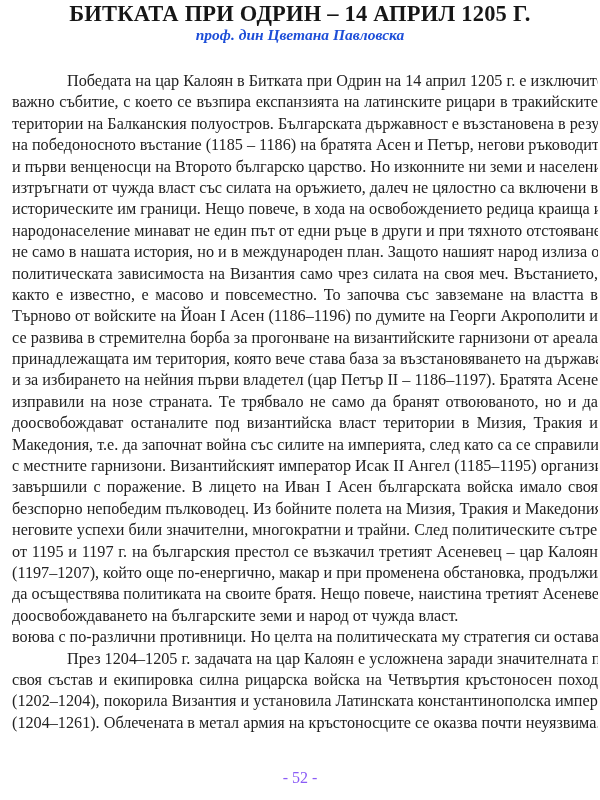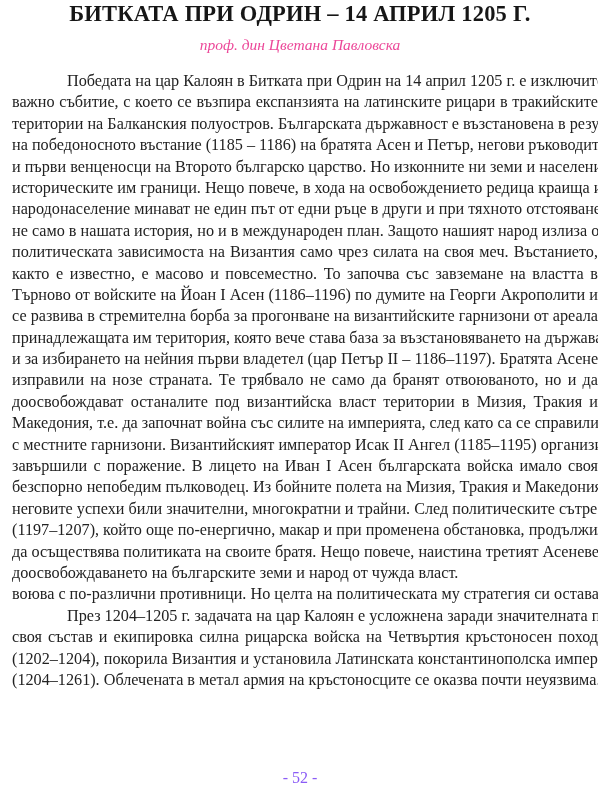--- a/index.html
+++ b/index.html
@@ -27,29 +27,29 @@
       width: 600px;
       text-align: center;
       font-weight: bold;
       font-size: 22.5px;
       letter-spacing: 0.2px;
       line-height: 26px;
       color: #161616;
     }
     .author {
       position: absolute;
-      top: 35px;
+      top: 25px;
       left: 0;
       width: 600px;
       text-align: center;
       font-style: italic;
-      font-weight: normal;
+      font-weight: bold;
       font-size: 15.5px;
       line-height: 20px;
-      color: #ec4899;
+      color: #1d4ed8;
     }
     .body-text {
       position: absolute;
       top: 71px;
       left: 12px;
       width: 586px;
       font-size: 16.2px;
       line-height: 21.4px;
       color: #222;
     }
@@ -85,36 +85,38 @@
   <div class="title">БИТКАТА ПРИ ОДРИН – 14 АПРИЛ 1205 Г.</div>
   <div class="author">проф. дин Цветана Павловска</div>
 
   <div class="body-text">
 
     <span class="line indent">Победата на цар Калоян в Битката при Одрин на 14 април 1205 г. е изключително</span>
     <span class="line">важно събитие, с което се възпира експанзията на латинските рицари в тракийските</span>
     <span class="line">територии на Балканския полуостров. Българската държавност е възстановена в резултат</span>
     <span class="line">на победоносното въстание (1185 – 1186) на братята Асен и Петър, негови ръководители</span>
     <span class="line">и първи венценосци на Второто българско царство. Но изконните ни земи и население,</span>
+    <span class="line">изтръгнати от чужда власт със силата на оръжието, далеч не цялостно са включени в</span>
     <span class="line">историческите им граници. Нещо повече, в хода на освобождението редица краища и</span>
     <span class="line">народонаселение минават не един път от едни ръце в други и при тяхното отстояване</span>
     <span class="line">не само в нашата история, но и в международен план. Защото нашият народ излиза от</span>
     <span class="line">политическата зависимоста на Византия само чрез силата на своя меч. Въстанието,</span>
     <span class="line">както е известно, е масово и повсеместно. То започва със завземане на властта в</span>
     <span class="line">Търново от войските на Йоан I Асен (1186–1196) по думите на Георги Акрополити и</span>
     <span class="line">се развива в стремителна борба за прогонване на византийските гарнизони от ареала</span>
     <span class="line">принадлежащата им територия, която вече става база за възстановяването на държавата</span>
     <span class="line">и за избирането на нейния първи владетел (цар Петър II – 1186–1197). Братята Асеневци</span>
     <span class="line">изправили на нозе страната. Те трябвало не само да бранят отвоюваното, но и да</span>
     <span class="line">доосвобождават останалите под византийска власт територии в Мизия, Тракия и</span>
     <span class="line">Македония, т.е. да започнат война със силите на империята, след като са се справили</span>
     <span class="line">с местните гарнизони. Византийският император Исак II Ангел (1185–1195) организирал</span>
     <span class="line">завършили с поражение. В лицето на Иван I Асен българската войска имало своя</span>
     <span class="line">безспорно непобедим пълководец. Из бойните полета на Мизия, Тракия и Македония</span>
     <span class="line">неговите успехи били значителни, многократни и трайни. След политическите сътресения</span>
+    <span class="line">от 1195 и 1197 г. на българския престол се възкачил третият Асеневец – цар Калоян</span>
     <span class="line">(1197–1207), който още по-енергично, макар и при променена обстановка, продължил</span>
     <span class="line">да осъществява политиката на своите братя. Нещо повече, наистина третият Асеневец</span>
     <span class="line last">доосвобождаването на българските земи и народ от чужда власт.</span>
     <span class="line">воюва с по-различни противници. Но целта на политическата му стратегия си остава</span>
 
     <span class="line indent">През 1204–1205 г. задачата на цар Калоян е усложнена заради значителната по</span>
     <span class="line">своя състав и екипировка силна рицарска войска на Четвъртия кръстоносен поход</span>
     <span class="line">(1202–1204), покорила Византия и установила Латинската константинополска империя</span>
     <span class="line">(1204–1261). Облечената в метал армия на кръстоносците се оказва почти неуязвима.</span>
   </div>

